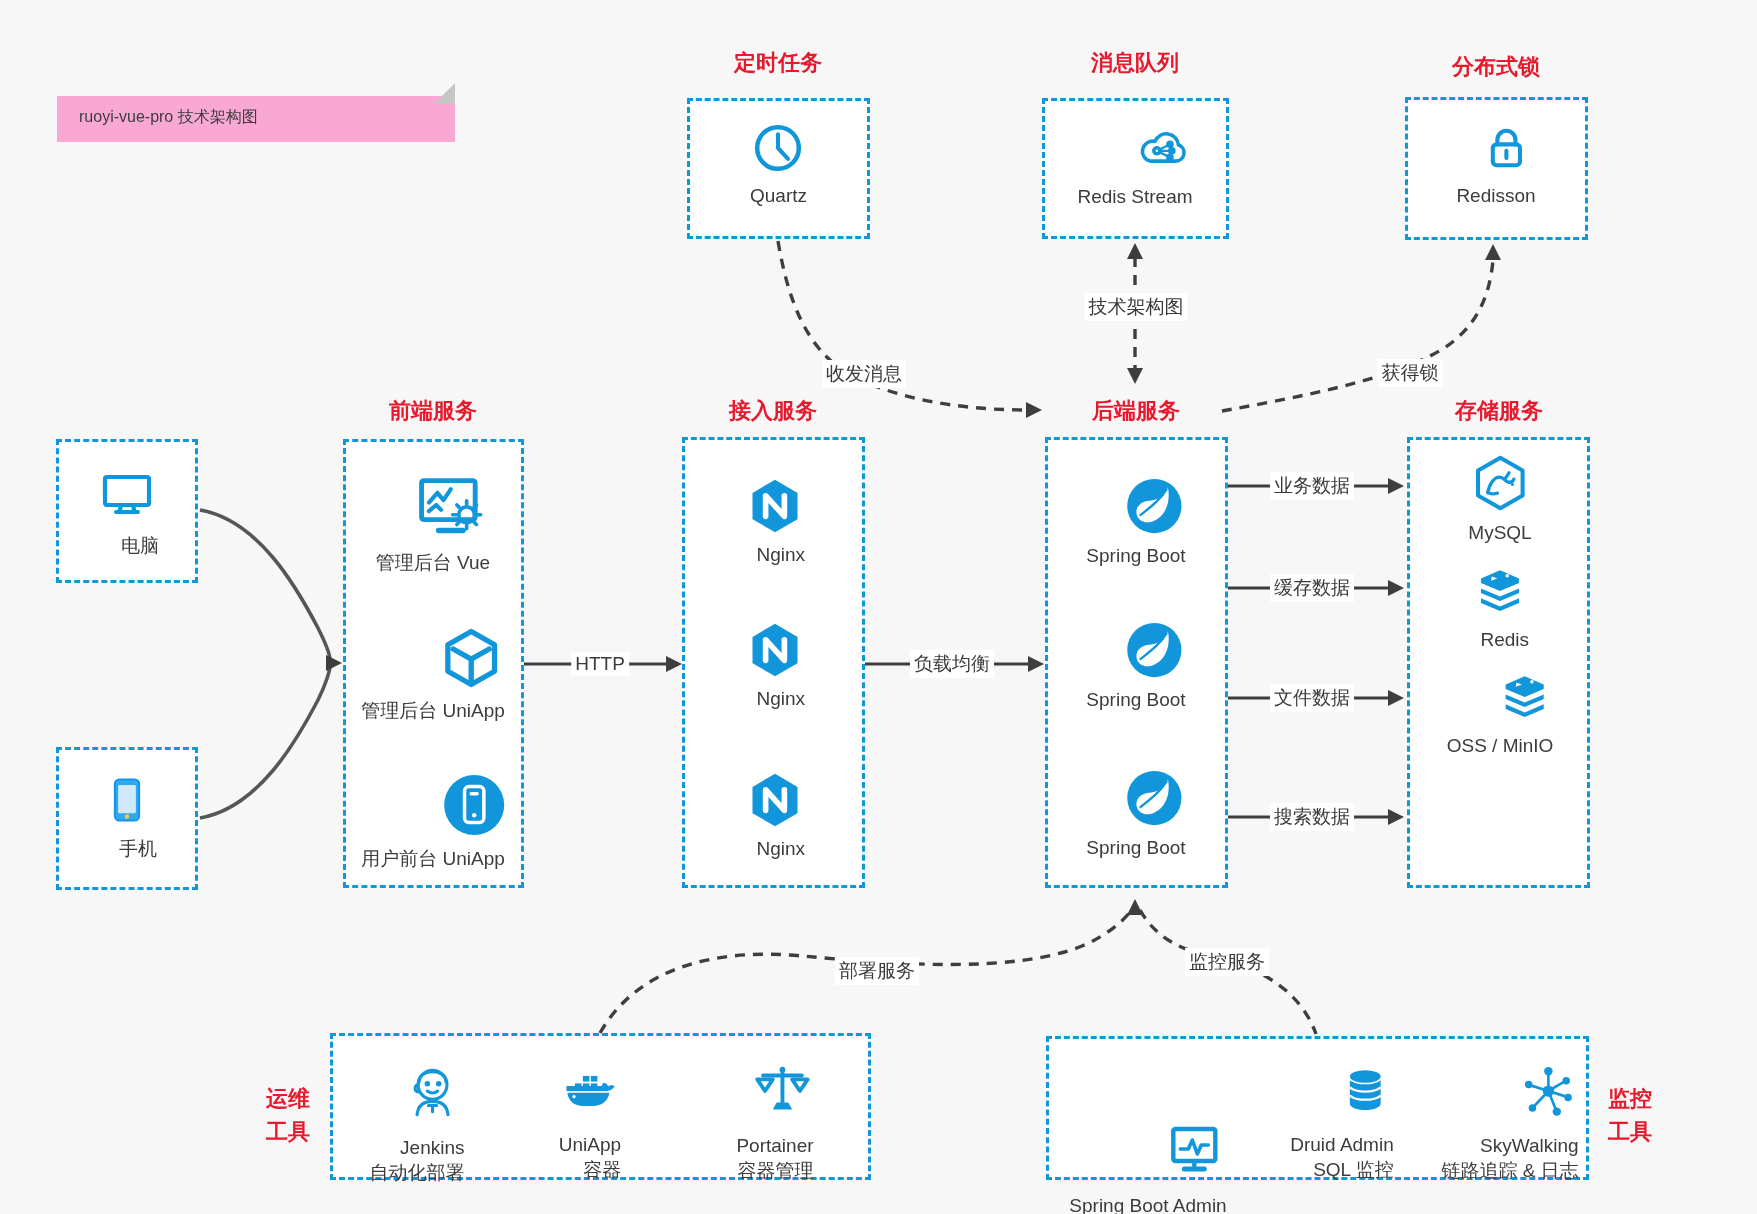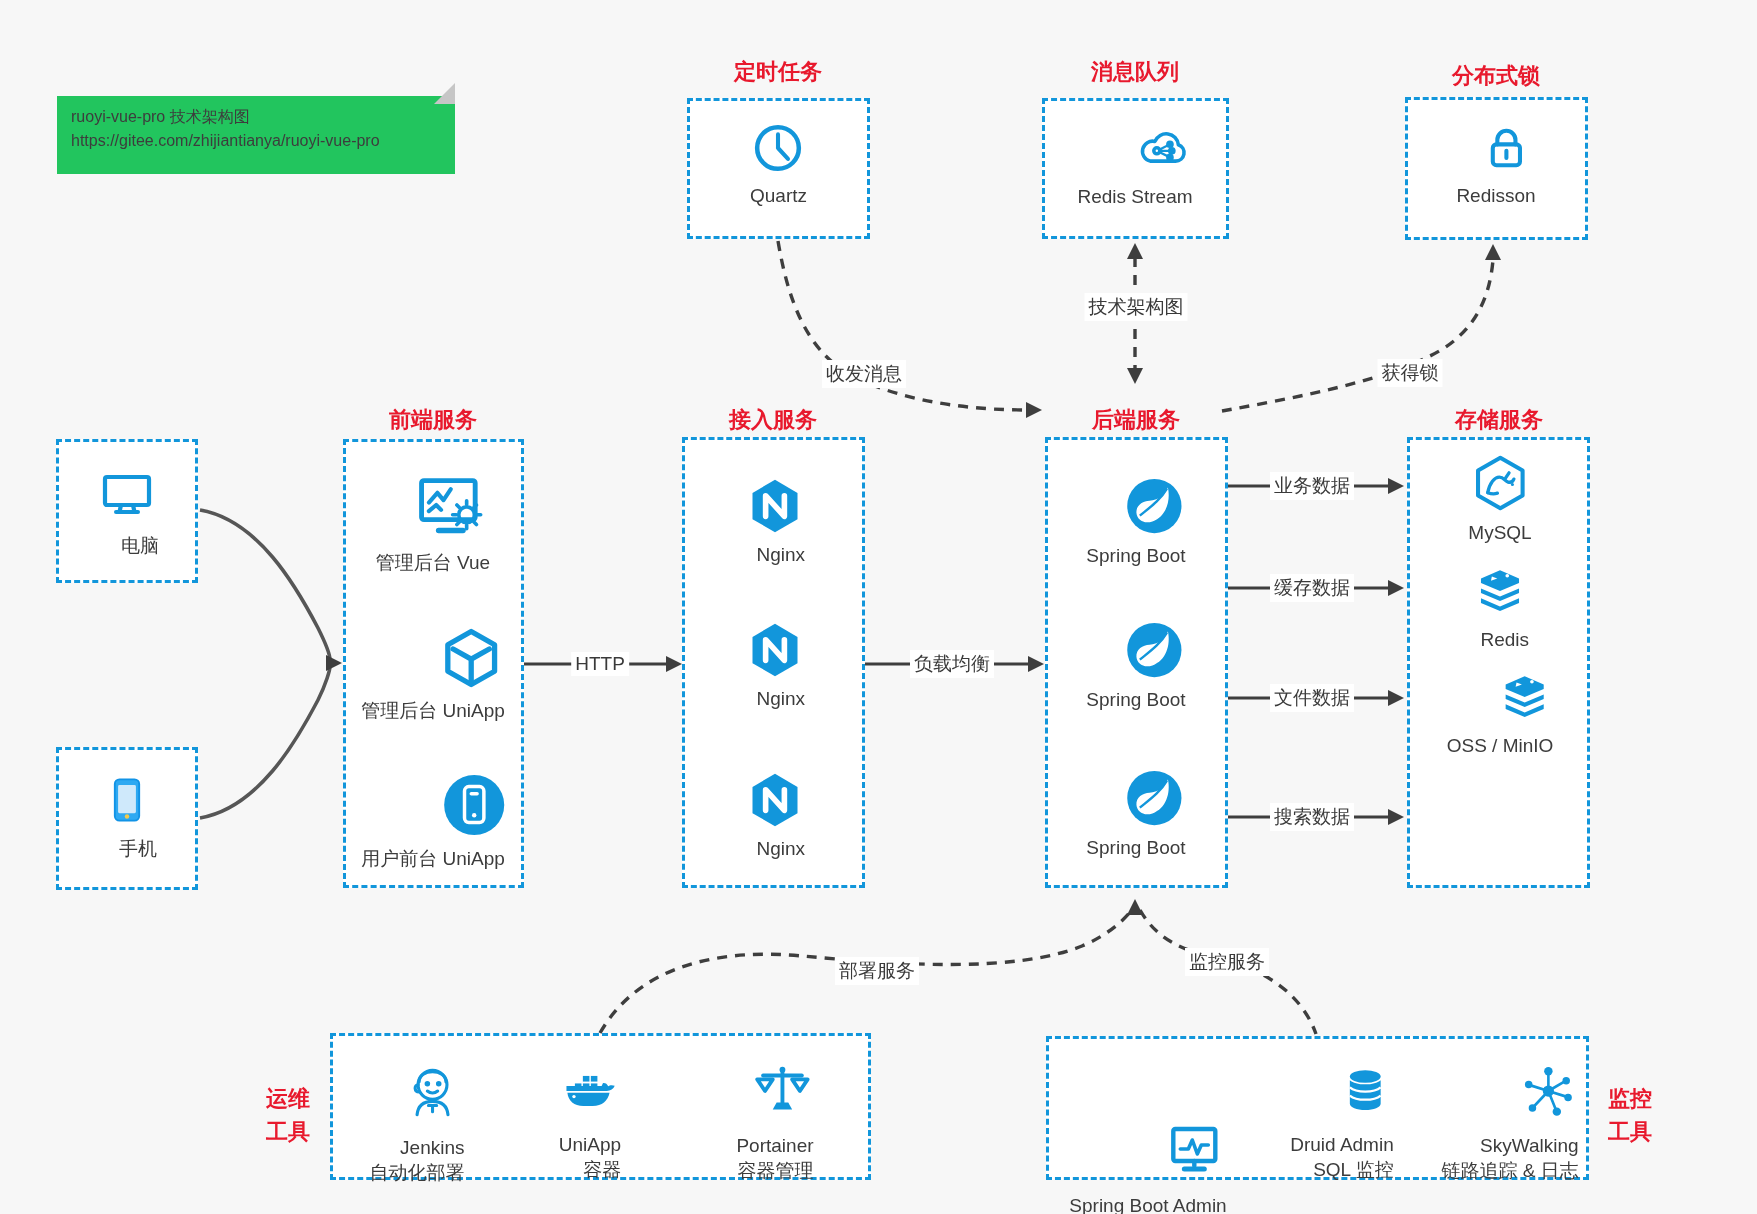--- a/index.html
+++ b/index.html
@@ -8,27 +8,27 @@
   .dbox{position:absolute;box-sizing:border-box;border:3px dashed #1296db;background:#fff;z-index:1;}
   .wires{position:absolute;left:0;top:0;z-index:2;pointer-events:none;}
   .node{position:absolute;transform:translateX(-50%);display:flex;flex-direction:column;
         align-items:flex-end;z-index:3;width:max-content;}
   .node .icon{display:block;color:#1296db;}
   .node .icon svg{display:block;width:100%;height:100%;}
   .nlabel{margin-top:6px;font-size:19px;color:#3c3c3c;line-height:25px;text-align:center;white-space:nowrap;}
   .bnode .nlabel{margin-top:12px;}
   .ndesc{font-size:19px;color:#3c3c3c;line-height:25px;text-align:center;white-space:nowrap;}
   .gtitle{position:absolute;transform:translateX(-50%);font-size:22px;font-weight:bold;
-          color:#e8192d;white-space:nowrap;z-index:3;margin-top:9px;}
+          color:#e8192d;white-space:nowrap;z-index:3;}
   .side-title{position:absolute;transform:translateX(-50%);font-size:22px;font-weight:bold;
           color:#e8192d;text-align:right;line-height:33px;z-index:3;}
   .wire-label{position:absolute;transform:translate(-50%,-50%);background:#fff;padding:1px 4px;
           font-size:19px;color:#3a3a3a;white-space:nowrap;z-index:5;}
-  .note{position:absolute;left:57px;top:96px;width:398px;height:78px;background:#22c55e;
-        color:#3d3d3d;font-size:16px;line-height:24px;padding:9px 14px;box-sizing:border-box;z-index:3;}
+  .note{position:absolute;left:57px;top:96px;width:398px;height:46px;background:#f9a8d4;
+        color:#3d3d3d;font-size:16px;line-height:24px;padding:9px 22px;box-sizing:border-box;z-index:3;}
   .note .fold{position:absolute;right:0;top:-13px;width:0;height:0;
         border-bottom:21px solid #c6c6c6;border-left:21px solid transparent;}
 </style>
 </head>
 <body>
 
 <div id="canvas">
 
   <svg class="wires" width="1757" height="1214" viewBox="0 0 1757 1214">
     <g stroke="#3e3e3e" stroke-width="3" fill="none">
@@ -62,21 +62,20 @@
       <polygon points="1127,259 1135,243 1143,259"></polygon>
       <polygon points="1127,368 1135,384 1143,368"></polygon>
       <polygon points="1485,260 1493,244 1501,260"></polygon>
       <polygon points="1127,915 1135,899 1143,915"></polygon>
     </g>
   </svg>
 
   <div class="note">
     <span class="fold"></span>
     <div>ruoyi-vue-pro 技术架构图</div>
-    <div>https://gitee.com/zhijiantianya/ruoyi-vue-pro</div>
   </div>
 
   <div class="dbox" style="left:687px;top:98px;width:183px;height:141px"></div>
   <div class="dbox" style="left:1042px;top:98px;width:187px;height:141px"></div>
   <div class="dbox" style="left:1405px;top:97px;width:183px;height:143px"></div>
   <div class="dbox" style="left:56px;top:439px;width:142px;height:144px"></div>
   <div class="dbox" style="left:56px;top:747px;width:142px;height:143px"></div>
   <div class="dbox" style="left:343px;top:439px;width:181px;height:449px"></div>
   <div class="dbox" style="left:682px;top:437px;width:183px;height:451px"></div>
   <div class="dbox" style="left:1045px;top:437px;width:183px;height:451px"></div>

